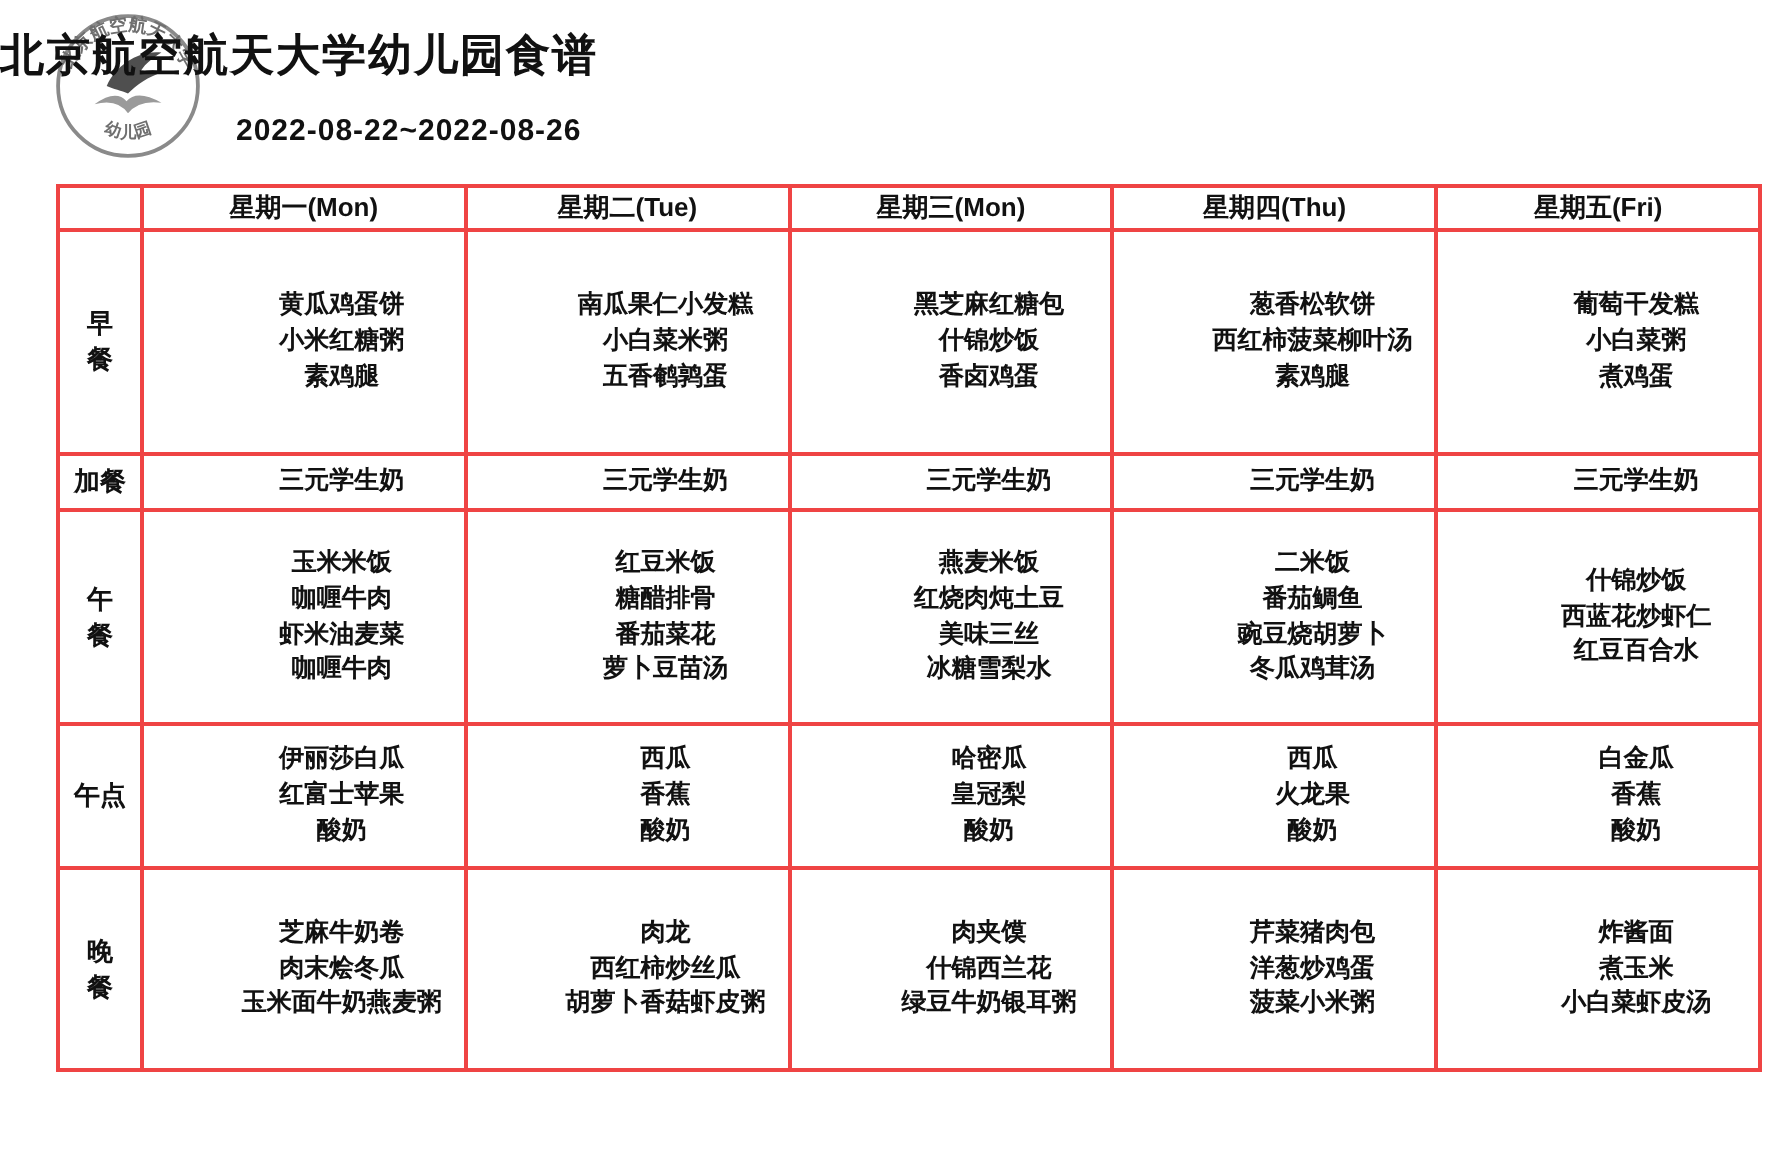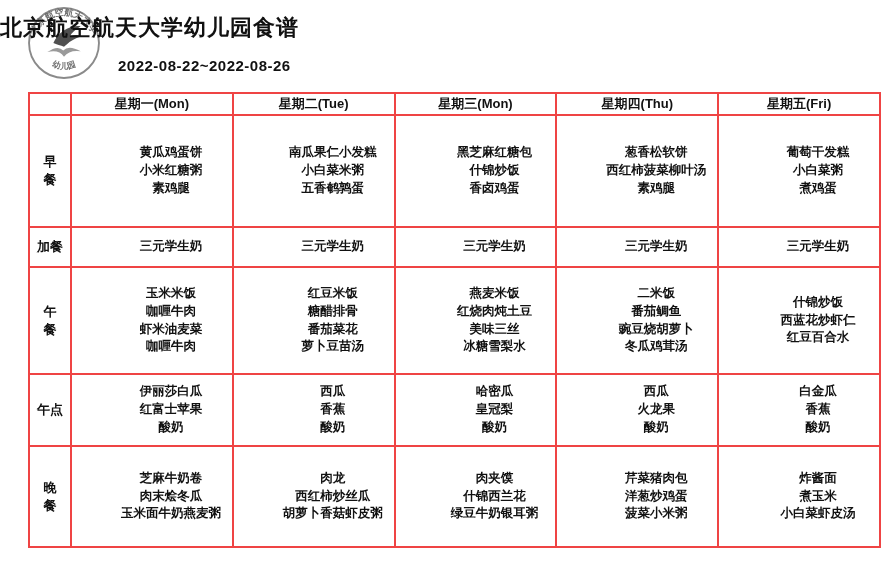--- a/index.html
+++ b/index.html
@@ -30,21 +30,21 @@
   table.menu th, table.menu td {
     border:2px solid #ef4444;
     text-align:center; vertical-align:middle;
     font-weight:bold; color:#111;
     padding:1px 2px;
   }
   table.menu thead th { height:22px; font-size:13px; line-height:1.1; }
   table.menu td { font-size:12.5px; line-height:1.42;padding-left:40px; }
   table.menu .row-label { font-size:13px; line-height:1.35; }
   tbody tr:nth-child(1){ height:112px; }
-  tbody tr:nth-child(2){ height:40px;  }
+  tbody tr:nth-child(2){ height:28px;  }
   tbody tr:nth-child(3){ height:107px; }
   tbody tr:nth-child(4){ height:72px;  }
   tbody tr:nth-child(5){ height:101px; }
 </style>
 </head>
 <body>
 
 <svg class="seal" viewBox="0 0 100 100" aria-hidden="true">
   <circle cx="50" cy="50" r="46" fill="none" stroke="#8a8a8a" stroke-width="2.5"></circle>
   <defs>

